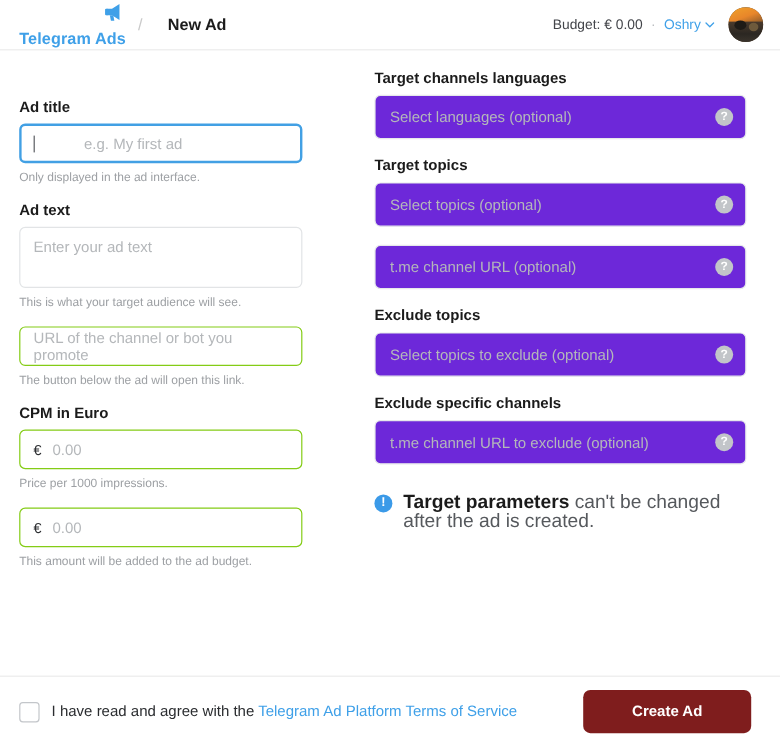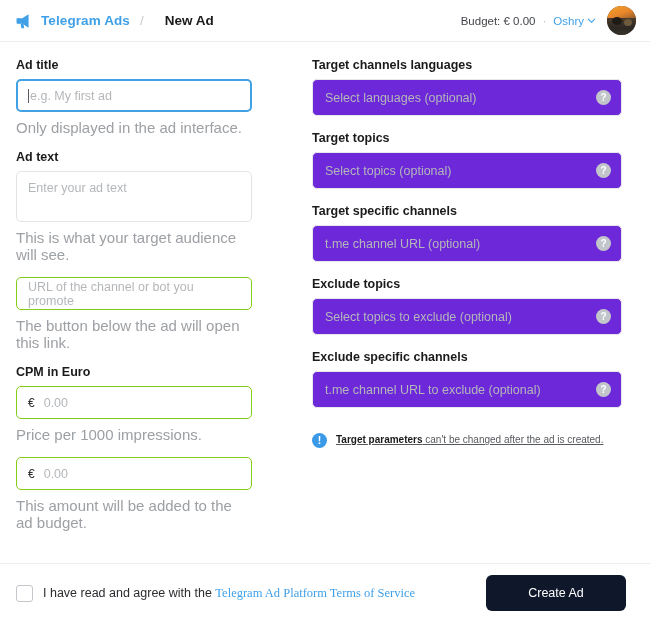--- a/index.html
+++ b/index.html
@@ -21,23 +21,24 @@
     height: 42px;
     box-sizing: border-box;
     display: flex;
     align-items: center;
     padding: 0 14px 0 16px;
     border-bottom: 1px solid #ececec;
     position: relative;
   }
   .brand {
     display: flex;
-    align-items: flex-start;
+    align-items: flex-end;
     gap: 7px;
     text-decoration: none;
+    flex-direction: column;
   }
   .megaphone-icon {
     width: 18px;
     height: 16px;
     display: block;
     flex: none;
   }
   .brand-label {
     color: #3fa0e8;
     font-size: 13.5px;
@@ -124,20 +125,21 @@
 
   
   .content {
     display: flex;
     padding: 16px 14px 0 16px;
     box-sizing: border-box;
   }
   .col-left {
     width: 236px;
     flex: none;
+    margin-top: 24px;
   }
   .col-gap { width: 60px; flex: none; }
   .col-right {
     width: 310px;
     flex: none;
   }
 
   .field-label {
     font-size: 12.5px;
     font-weight: 700;
@@ -156,41 +158,42 @@
     display: flex;
     align-items: center;
     padding: 0 11px;
     font-size: 12.5px;
     color: #b4b7ba;
   }
   .input-box.focused {
     border: 2px solid #42a0e4;
     padding: 0 10px;
     position: relative;
+    gap: 40px;
   }
   .caret {
     width: 1px;
     height: 14px;
     background: #5a5d61;
     margin-right: 1px;
     flex: none;
   }
   .textarea-box {
     box-sizing: border-box;
     width: 100%;
     height: 51px;
     border: 1px solid #e2e4e6;
     border-radius: 5px;
     background: #fff;
     padding: 9px 11px;
     font-size: 12.5px;
     color: #b4b7ba;
   }
   .hint {
-    font-size: 15px;
+    font-size: 10px;
     color: #9da0a4;
     margin: 7px 0 0 0;
   }
   .currency {
     color: #2c2e31;
     font-size: 12px;
     margin-right: 9px;
     flex: none;
   }
 
@@ -238,24 +241,23 @@
     background: #3b9ae8;
     color: #fff;
     font-size: 10.5px;
     font-weight: 700;
     line-height: 15px;
     text-align: center;
     flex: none;
     margin-top: 1px;
   }
   .note-text {
-    font-size: 10px;
+    font-size: 16px;
     color: #56595d;
     line-height: 16px;
-    text-decoration: underline;
   }
   .note-text b { color: #1b1b1b; font-weight: 700; }
 
   
   .footer {
     position: absolute;
     left: 0;
     right: 0;
     bottom: 0;
     height: 59px;
@@ -278,33 +280,33 @@
     background: #fff;
     flex: none;
   }
   .agree-text {
     font-size: 12.5px;
     color: #2a2c2f;
   }
   .link {
     color: #3fa0e8;
     text-decoration: none;
-    font-family: Liberation Serif, serif;
   }
   .create-btn {
     margin-left: auto;
     width: 140px;
     height: 36px;
     border: none;
     border-radius: 6px;
-    background: #0f172a;
+    background: #7f1d1d;
     color: #ffffff;
     font-size: 12.5px;
     font-family: "Liberation Sans", sans-serif;
     cursor: pointer;
+    font-weight: bold;
   }
 </style>
 </head>
 <body>
 
 <div class="header">
   <div class="brand">
     <svg class="megaphone-icon" viewBox="0 0 20 18">
       <path d="M2 6 L7 6 L14 1.5 L14 16.5 L7 12 L2 12 Z" fill="#3fa0e8"></path>
       <rect x="0.5" y="6" width="3" height="6" rx="1" fill="#3fa0e8"></rect>
@@ -394,21 +396,20 @@
 
     <div class="right-group">
       <div class="field-label">Target topics</div>
       <div class="select-box">
         <span class="select-text">Select topics (optional)</span>
         <span class="help-icon">?</span>
       </div>
     </div>
 
     <div class="right-group">
-      <div class="field-label">Target specific channels</div>
       <div class="select-box">
         <span class="select-text">t.me channel URL (optional)</span>
         <span class="help-icon">?</span>
       </div>
     </div>
 
     <div class="right-group">
       <div class="field-label">Exclude topics</div>
       <div class="select-box">
         <span class="select-text">Select topics to exclude (optional)</span>

